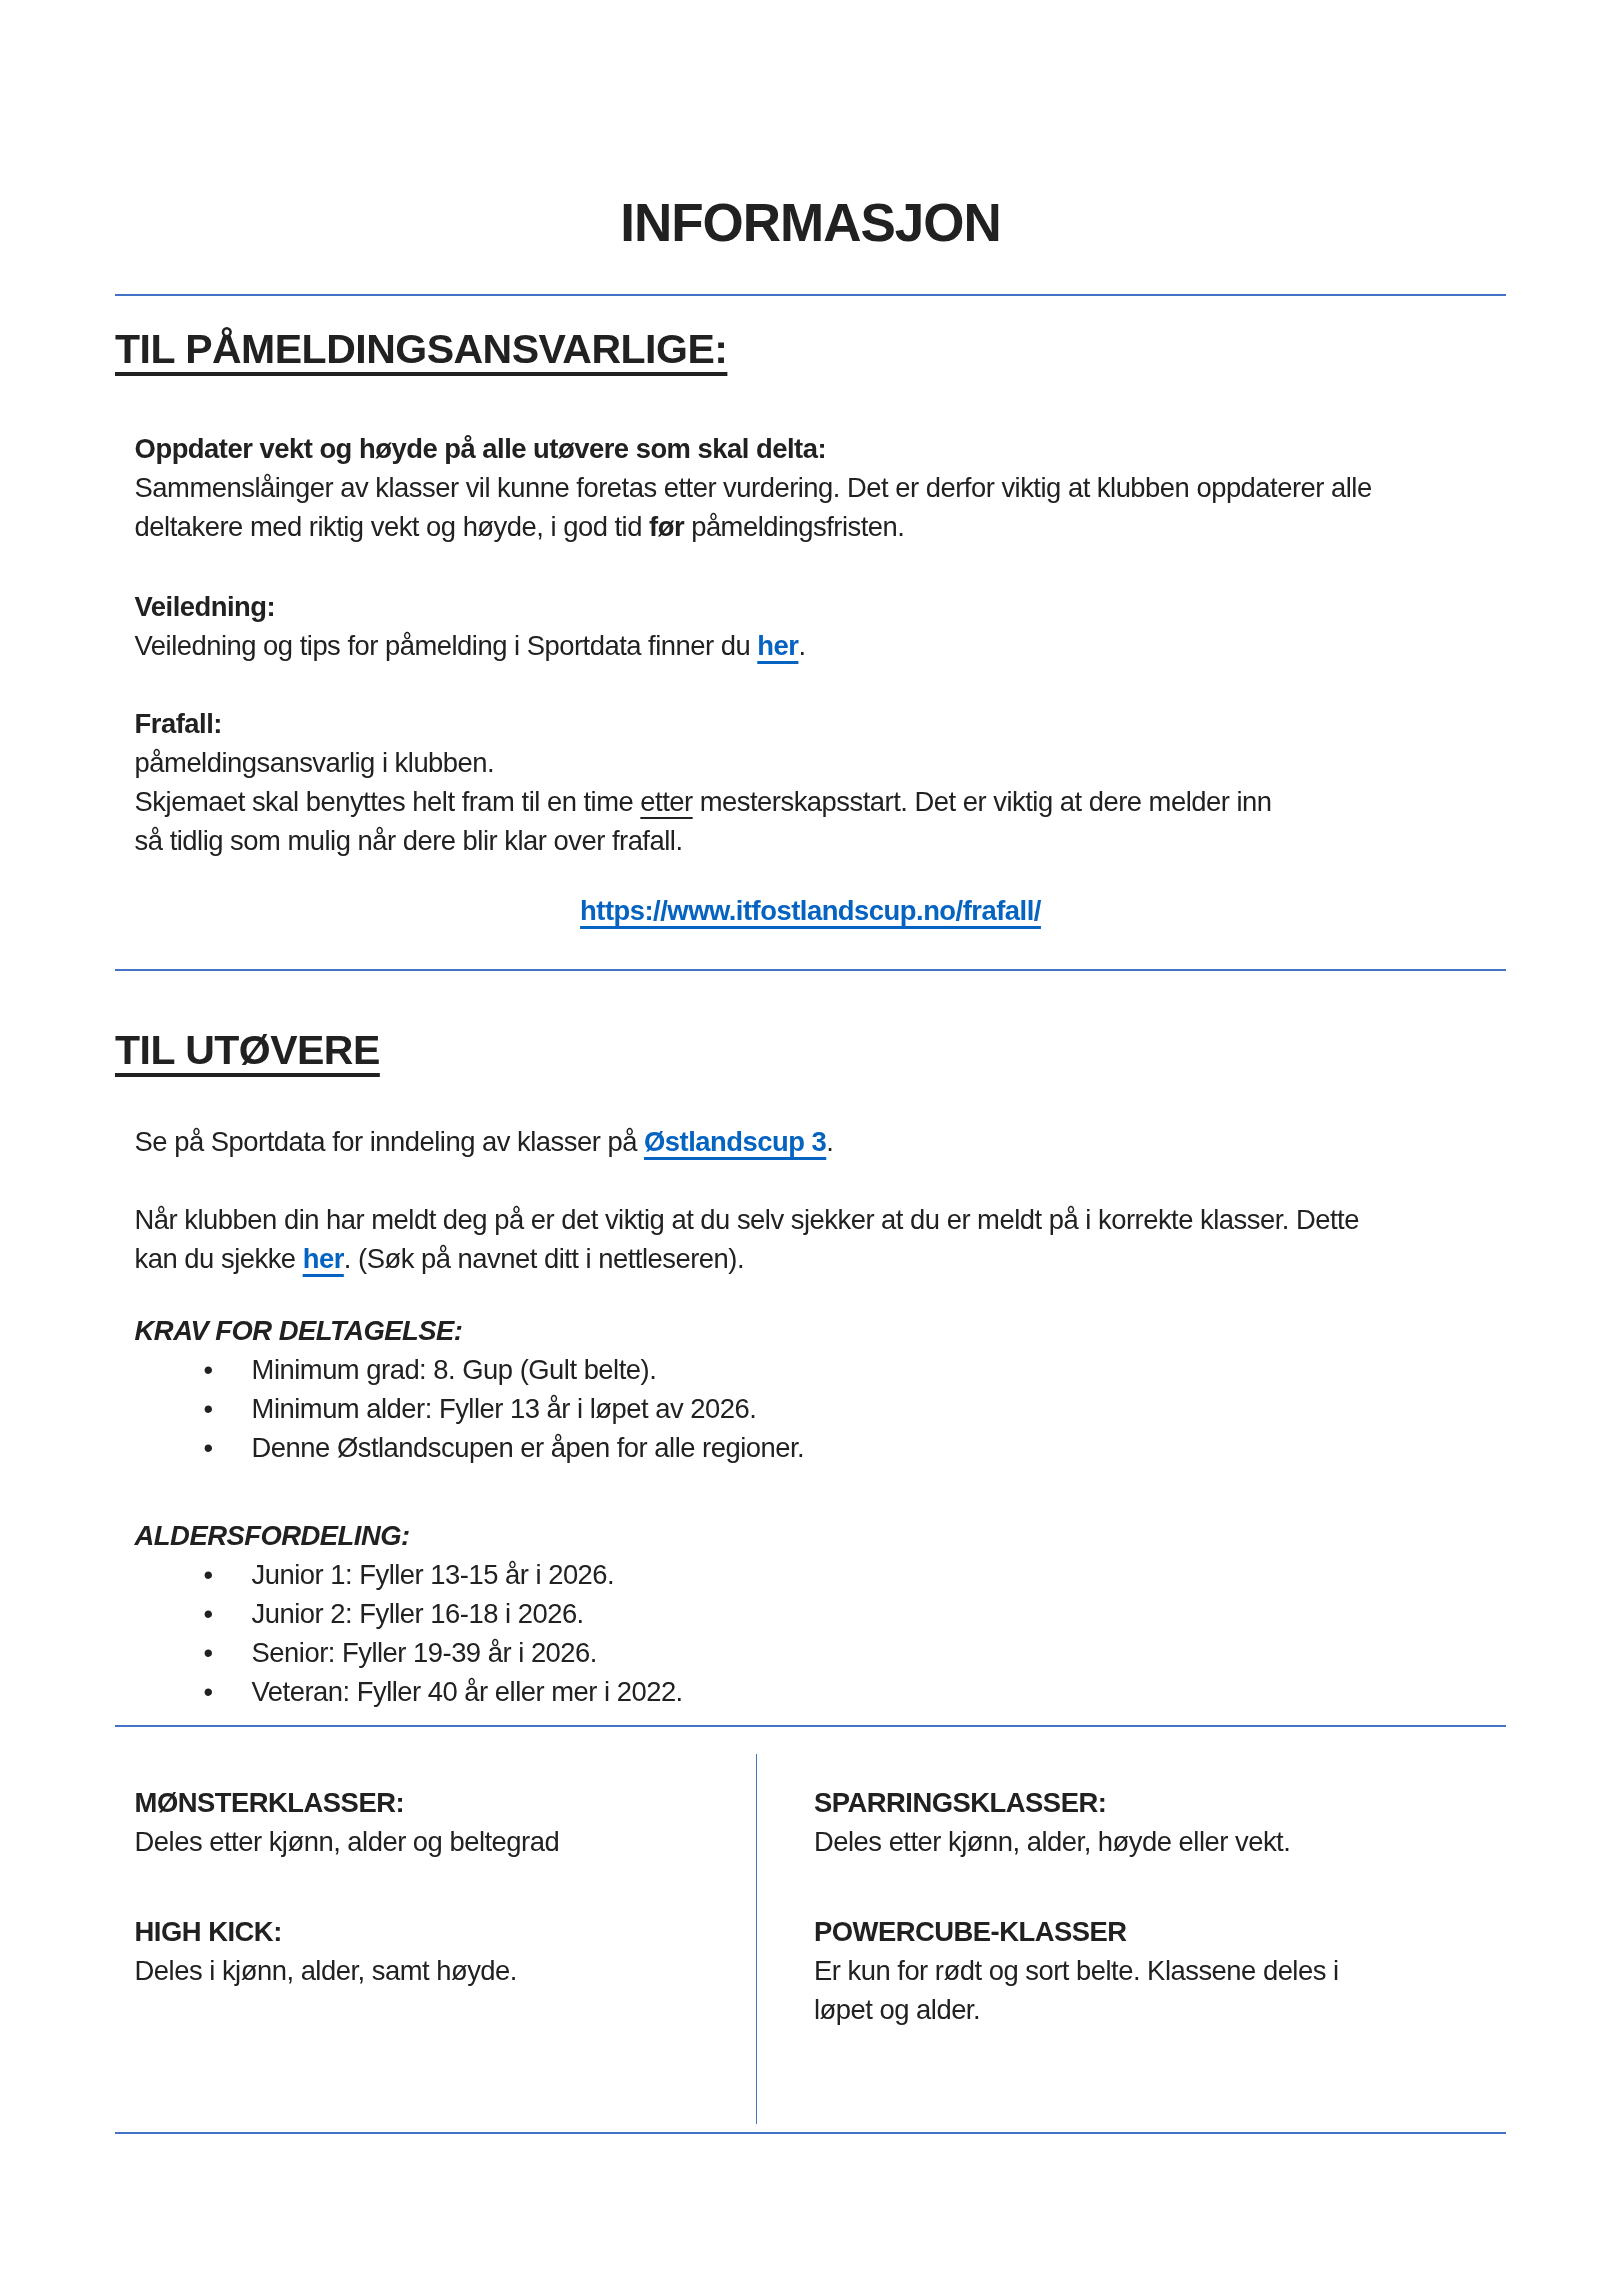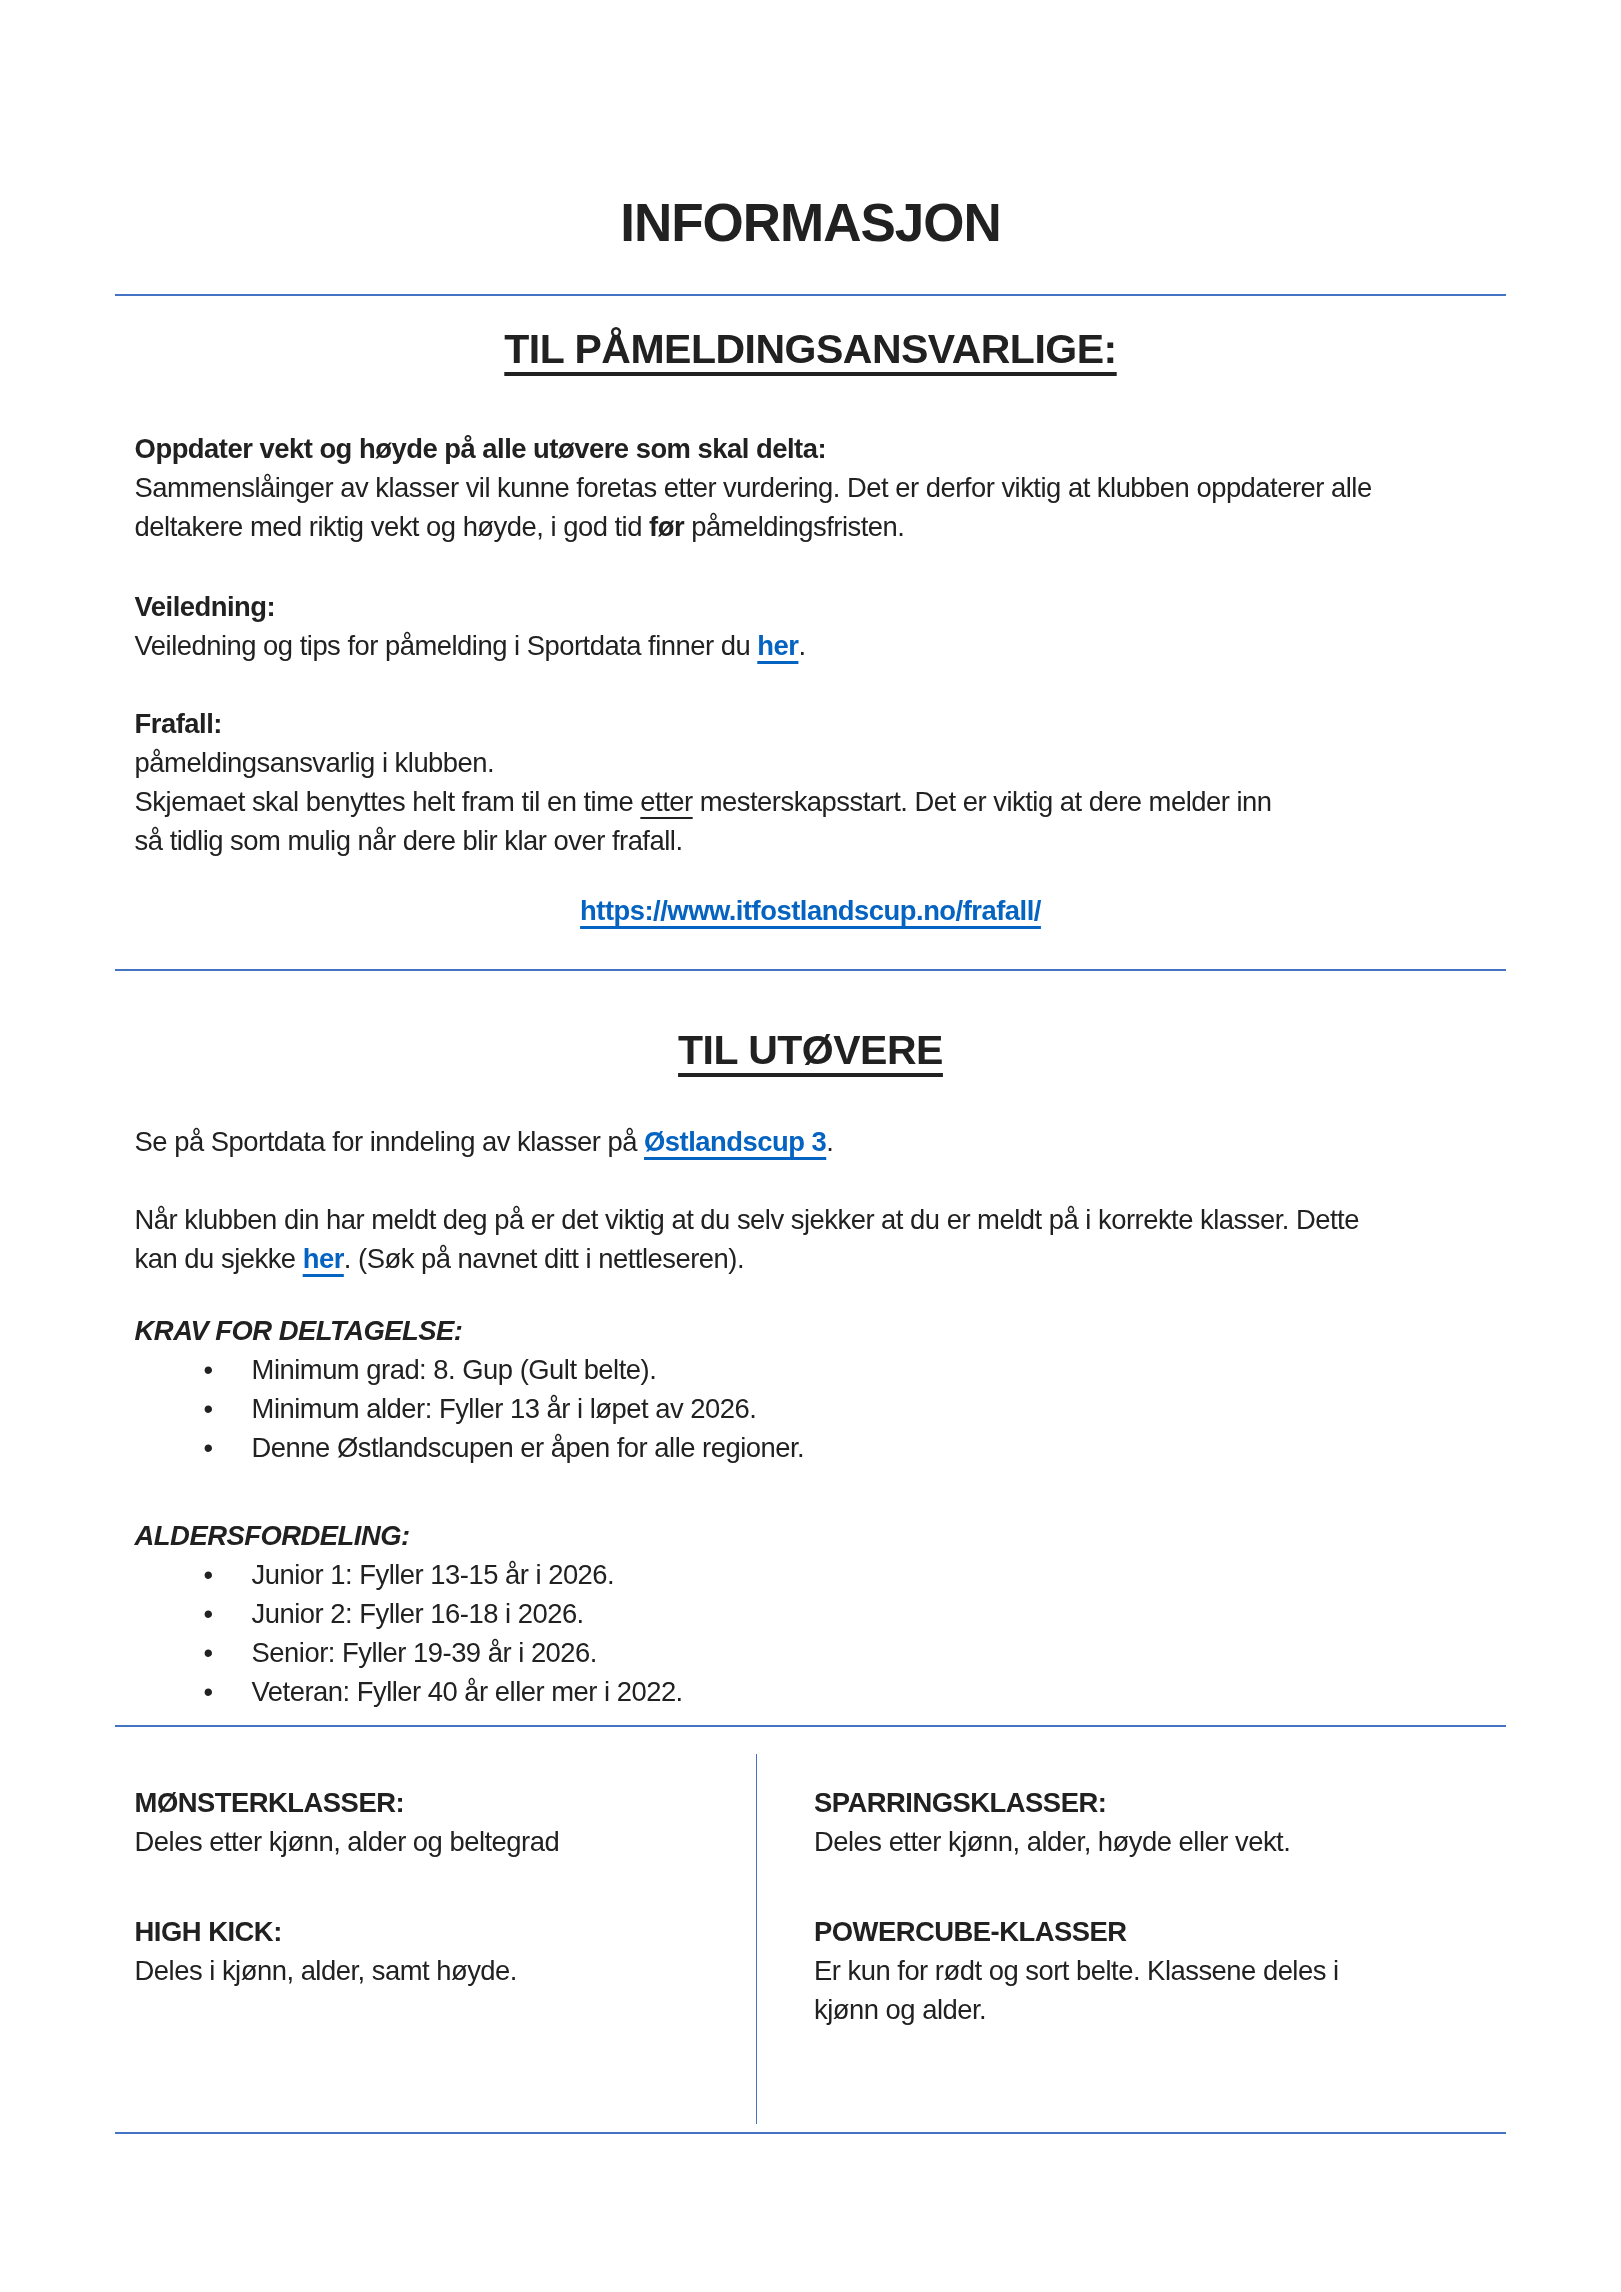--- a/index.html
+++ b/index.html
@@ -37,21 +37,20 @@
     height: 0;
   }
   .rule-1 { margin-top: 35px; }
   .rule-2 { margin-top: 39px; }
   .rule-3 { margin-top: 13.7px; }
   .rule-4 { margin-top: 7.8px; border-top-width: 2.9px; }
   .section-heading {
     font-size: 41px;
     line-height: 49px;
     font-weight: bold;
-    text-align: center;
     letter-spacing: -0.5px;
   }
   .section-heading .underlined {
     text-decoration: underline;
     text-decoration-thickness: 3.9px;
     text-underline-offset: 8.8px;
   }
   .s1-heading { margin-top: 29px; }
   .s2-heading { margin-top: 55px; }
   .body-text { margin-left: 19.6px; margin-right: 19.6px; }
@@ -175,21 +174,21 @@
       <div>Deles etter kjønn, alder og beltegrad</div>
       <div class="col-heading second">HIGH KICK:</div>
       <div>Deles i kjønn, alder, samt høyde.</div>
     </div>
     <div class="col-right">
       <div class="col-heading">SPARRINGSKLASSER:</div>
       <div>Deles etter kjønn, alder, høyde eller vekt.</div>
       <div class="col-heading second">POWERCUBE-KLASSER</div>
       <div>
         <span class="para-line">Er kun for rødt og sort belte. Klassene deles i</span>
-        <span class="para-line">kjønn og alder.</span>
+        <span class="para-line">løpet og alder.</span>
       </div>
     </div>
   </div>
 
   <hr class="rule rule-4">
 
 </div>
 
 
 </body></html>

